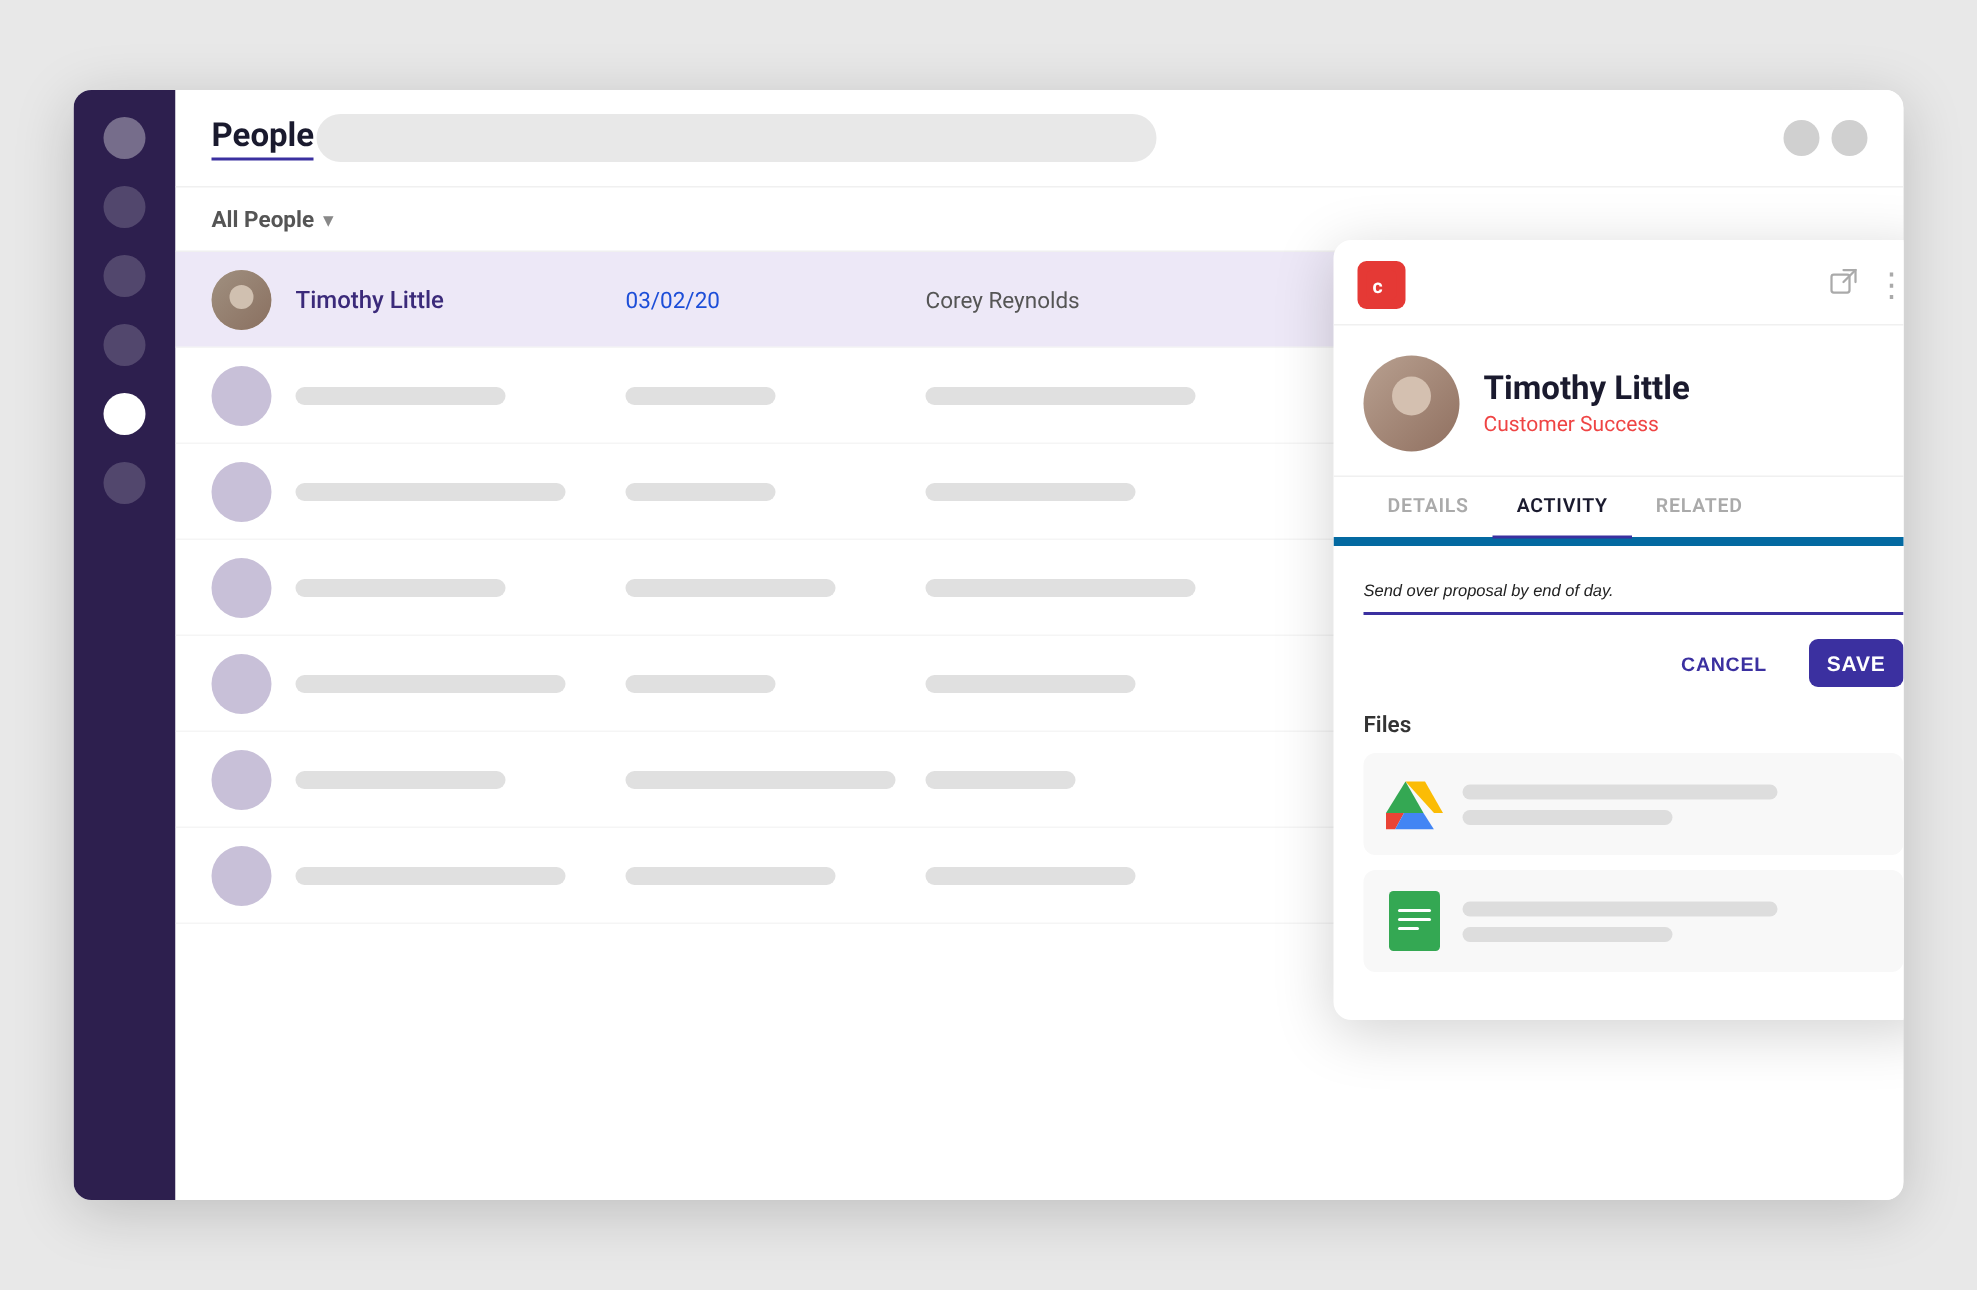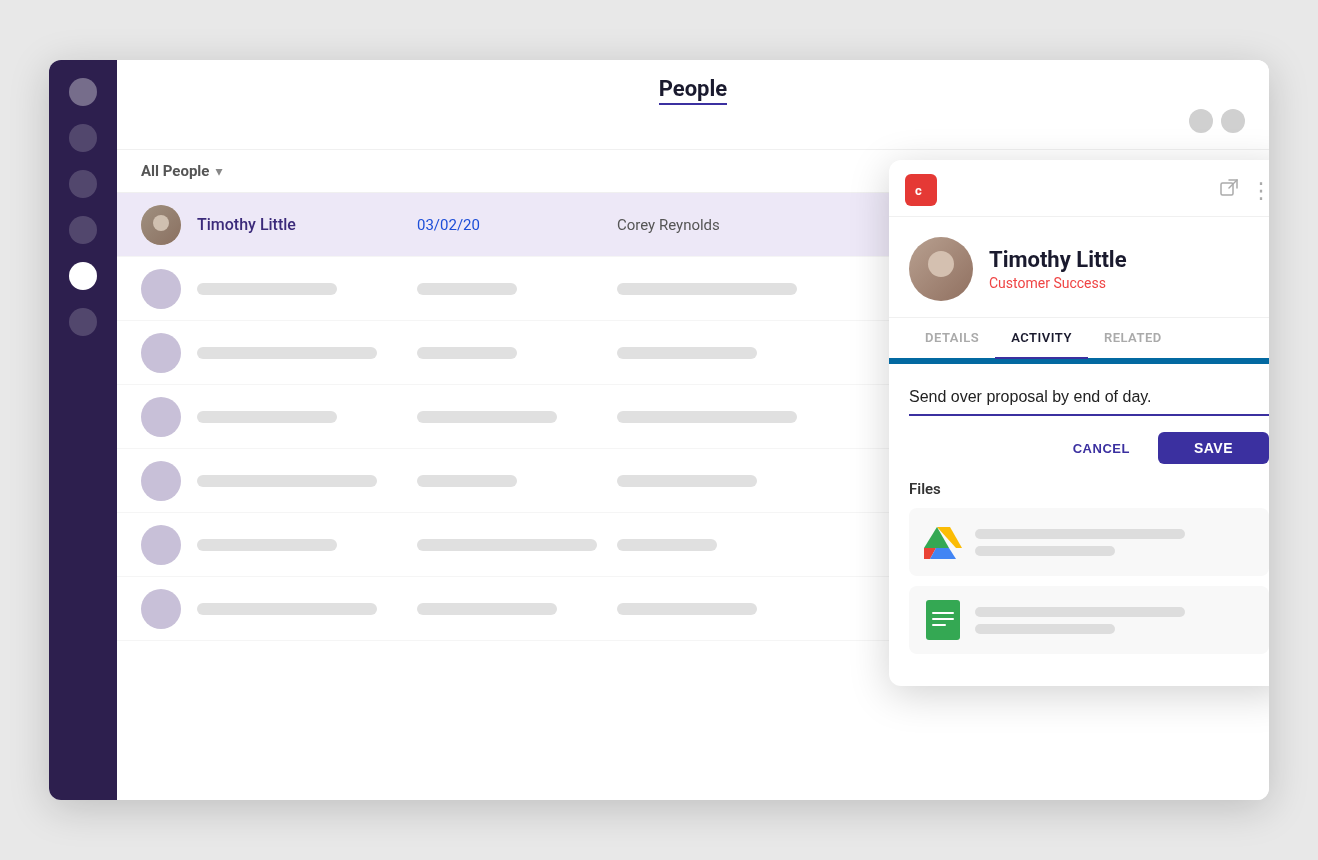--- a/index.html
+++ b/index.html
@@ -53,21 +53,20 @@
       background: #fff;
       overflow: hidden;
     }
     
     .top-bar {
       display: flex;
       align-items: center;
       padding: 16px 24px;
       gap: 2px;
       border-bottom: 1px solid #f0f0f0;
-      flex-direction: column;
     }
     .page-title {
       font-size: 22px;
       font-weight: 700;
       color: #1a1a2e;
       border-bottom: 2px solid #3b30a0;
       padding-bottom: 2px;
       white-space: nowrap;
     }
     .search-bar {
@@ -307,26 +306,27 @@
       gap: 4px;
     }
     .log-note-btn .chevron {
       font-size: 10px;
       color: #888;
     }
     .note-input-area {
       border: none;
       border-bottom: 2px solid #3b30a0;
       width: 100%;
-      font-size: 16px;
+      font-size: 11px;
       color: #222;
       padding: 8px 0;
       outline: none;
       margin-bottom: 16px;
       background: transparent;
+      font-style: italic;
     }
     .note-actions {
       display: flex;
       justify-content: flex-end;
       gap: 28px;
       align-items: center;
     }
     .btn-cancel {
       background: none;
       border: none;
@@ -334,21 +334,21 @@
       font-size: 13px;
       font-weight: 700;
       letter-spacing: 0.5px;
       cursor: pointer;
     }
     .btn-save {
       background: #3b30a0;
       color: #fff;
       border: none;
       border-radius: 6px;
-      padding: 8px 36px;
+      padding: 8px 12px;
       font-size: 14px;
       font-weight: 700;
       letter-spacing: 0.5px;
       cursor: pointer;
     }
     
     .files-section {
       padding: 0 20px 22px 20px;
     }
     .files-label {

